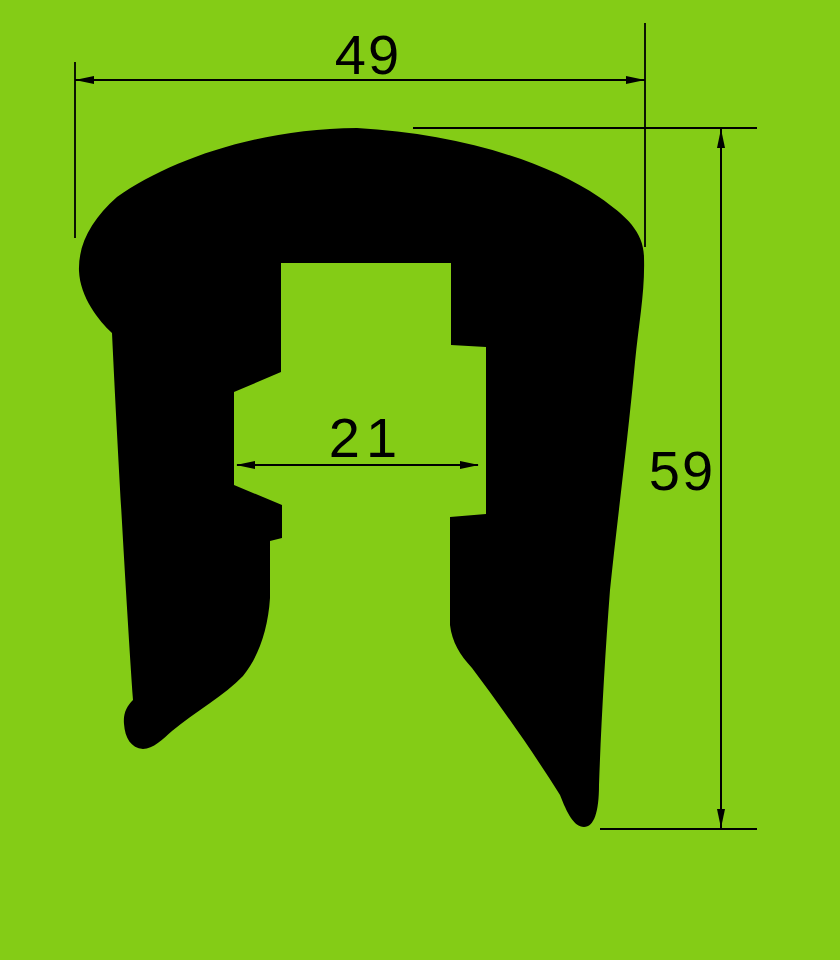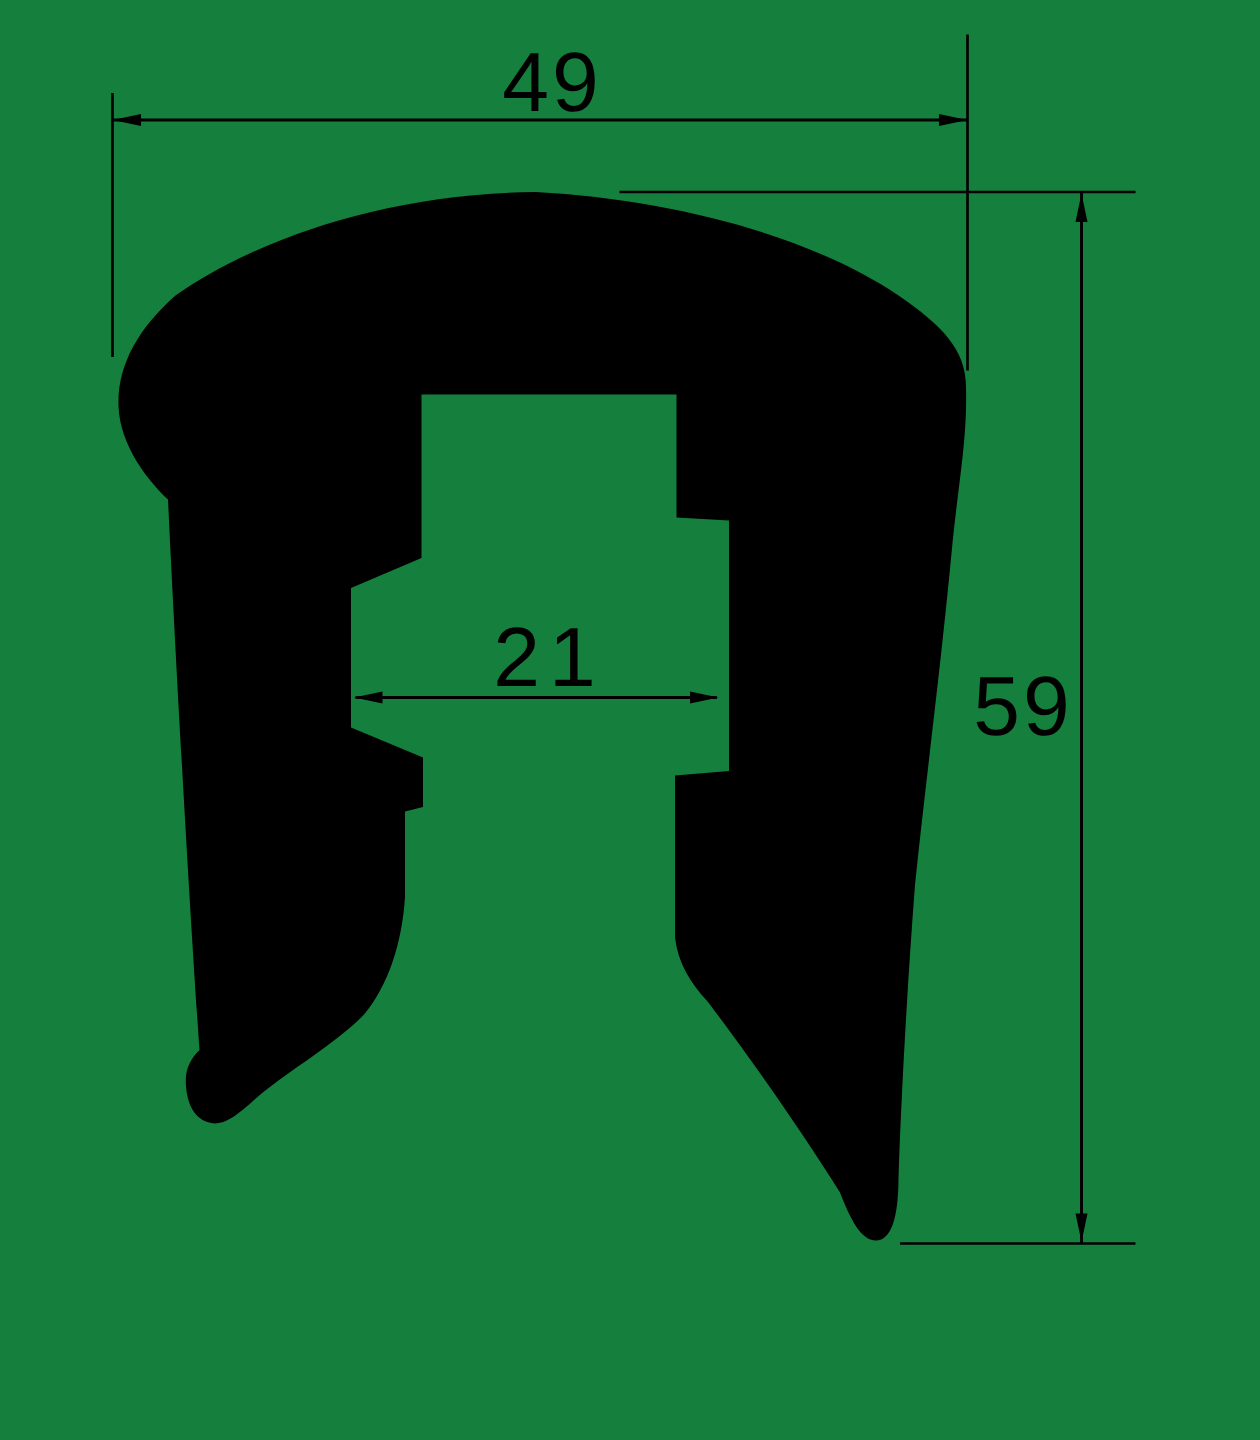--- a/index.html
+++ b/index.html
@@ -4,21 +4,21 @@
 <style>
   html, body {
     margin: 0;
     padding: 0;
     background: #ffffff;
   }
   .drawing-page {
     position: relative;
     width: 840px;
     height: 960px;
-    background: #15803d;
+    background: #84cc16;
     overflow: hidden;
     font-family: "Liberation Sans", sans-serif;
   }
   svg { display: block; }
   .dim-line {
     stroke: #000000;
     stroke-width: 2;
     fill: none;
   }
   .ext-line {

